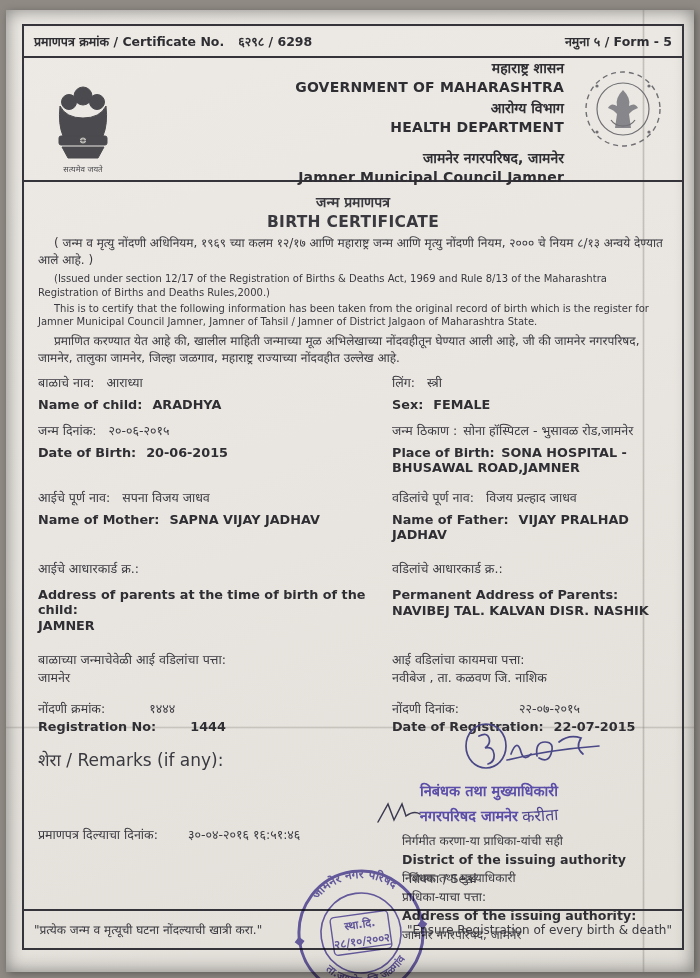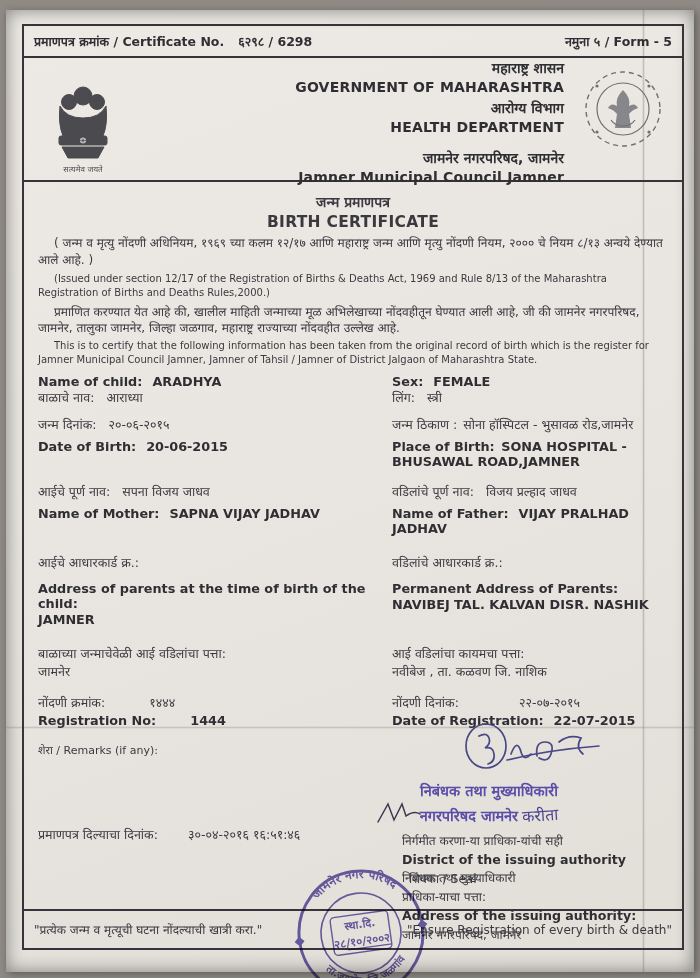--- a/index.html
+++ b/index.html
@@ -60,21 +60,21 @@
   .authcol{position:absolute;left:378px;top:134px;width:290px;color:#3a393f;}
   .authcol .a-mr{font-size:12px;line-height:1.55;}
   .authcol .a-en{font-size:12.6px;font-weight:bold;color:#2f2e33;line-height:1.5;}
   .seal-label{position:absolute;left:385px;top:172px;font-size:12px;color:#3a393f;z-index:1;}
   .seal{position:absolute;left:262px;top:160px;z-index:2;opacity:.88;mix-blend-mode:multiply;transform:rotate(-8deg);}
   .footerbar{
     position:absolute;left:0;right:0;bottom:0;height:37px;border-top:2px solid #35343a;
     display:flex;align-items:center;justify-content:space-between;padding:0 10px;
     font-size:12px;color:#3a393f;
   }
-  .remarks{padding:0 14px;font-size:11px;margin-top:14px;}
+  .remarks{padding:0 14px;font-size:17px;margin-top:14px;}
   .addr2{margin-top:1px;}
 </style>
 </head>
 <body>
 
 <div class="paper">
   <div class="crease-v" style="left:636px"></div>
   <div class="crease-h" style="top:716px"></div>
 
   <div class="frame">
@@ -126,31 +126,31 @@
         </svg>
       </div>
     </div>
 
     <div class="mainbox">
       <div class="title-mr">जन्म प्रमाणपत्र</div>
       <div class="title-en">BIRTH CERTIFICATE</div>
 
       <div class="para mr">( जन्म व मृत्यु नोंदणी अधिनियम, १९६९ च्या कलम १२/१७ आणि महाराष्ट्र जन्म आणि मृत्यु नोंदणी नियम, २००० चे नियम ८/१३ अन्वये देण्यात आले आहे. )</div>
       <div class="para">(Issued under section 12/17 of the Registration of Births &amp; Deaths Act, 1969 and Rule 8/13 of the Maharashtra Registration of Births and Deaths Rules,2000.)</div>
+      <div class="para mt2">This is to certify that the following information has been taken from the original record of birth which is the register for Jamner Municipal Council Jamner, Jamner of Tahsil / Jamner of District Jalgaon of Maharashtra State.</div>
       <div class="para mr mt4">प्रमाणित करण्यात येत आहे की, खालील माहिती जन्माच्या मूळ अभिलेखाच्या नोंदवहीतून घेण्यात आली आहे, जी की जामनेर नगरपरिषद, जामनेर, तालुका जामनेर, जिल्हा जळगाव, महाराष्ट्र राज्याच्या नोंदवहीत उल्लेख आहे.</div>
-      <div class="para mt2">This is to certify that the following information has been taken from the original record of birth which is the register for Jamner Municipal Council Jamner, Jamner of Tahsil / Jamner of District Jalgaon of Maharashtra State.</div>
 
       <div class="fields">
+        <div class="frow">
+          <div class="fl lab"><span>बाळाचे नाव:</span><span class="val">आराध्या</span></div>
+          <div class="fr lab"><span>लिंग:</span><span class="val">स्त्री</span></div>
+        </div>
         <div class="frow mt6">
           <div class="fl lab-en"><span>Name of child:</span><span class="val-en">ARADHYA</span></div>
           <div class="fr lab-en"><span>Sex:</span><span class="val-en">FEMALE</span></div>
-        </div>
-        <div class="frow">
-          <div class="fl lab"><span>बाळाचे नाव:</span><span class="val">आराध्या</span></div>
-          <div class="fr lab"><span>लिंग:</span><span class="val">स्त्री</span></div>
         </div>
         <div class="frow mt10">
           <div class="fl lab"><span>जन्म दिनांक:</span><span class="val">२०-०६-२०१५</span></div>
           <div class="fr lab"><span>जन्म ठिकाण :</span><span class="val" style="margin-left:6px">सोना हॉस्पिटल - भुसावळ रोड,जामनेर</span></div>
         </div>
         <div class="frow mt6">
           <div class="fl lab-en"><span>Date of Birth:</span><span class="val-en">20-06-2015</span></div>
           <div class="fr lab-en"><span>Place of Birth:</span> <span class="val-en" style="margin-left:2px">SONA HOSPITAL - BHUSAWAL ROAD,JAMNER</span></div>
         </div>
         <div class="frow mt14">

